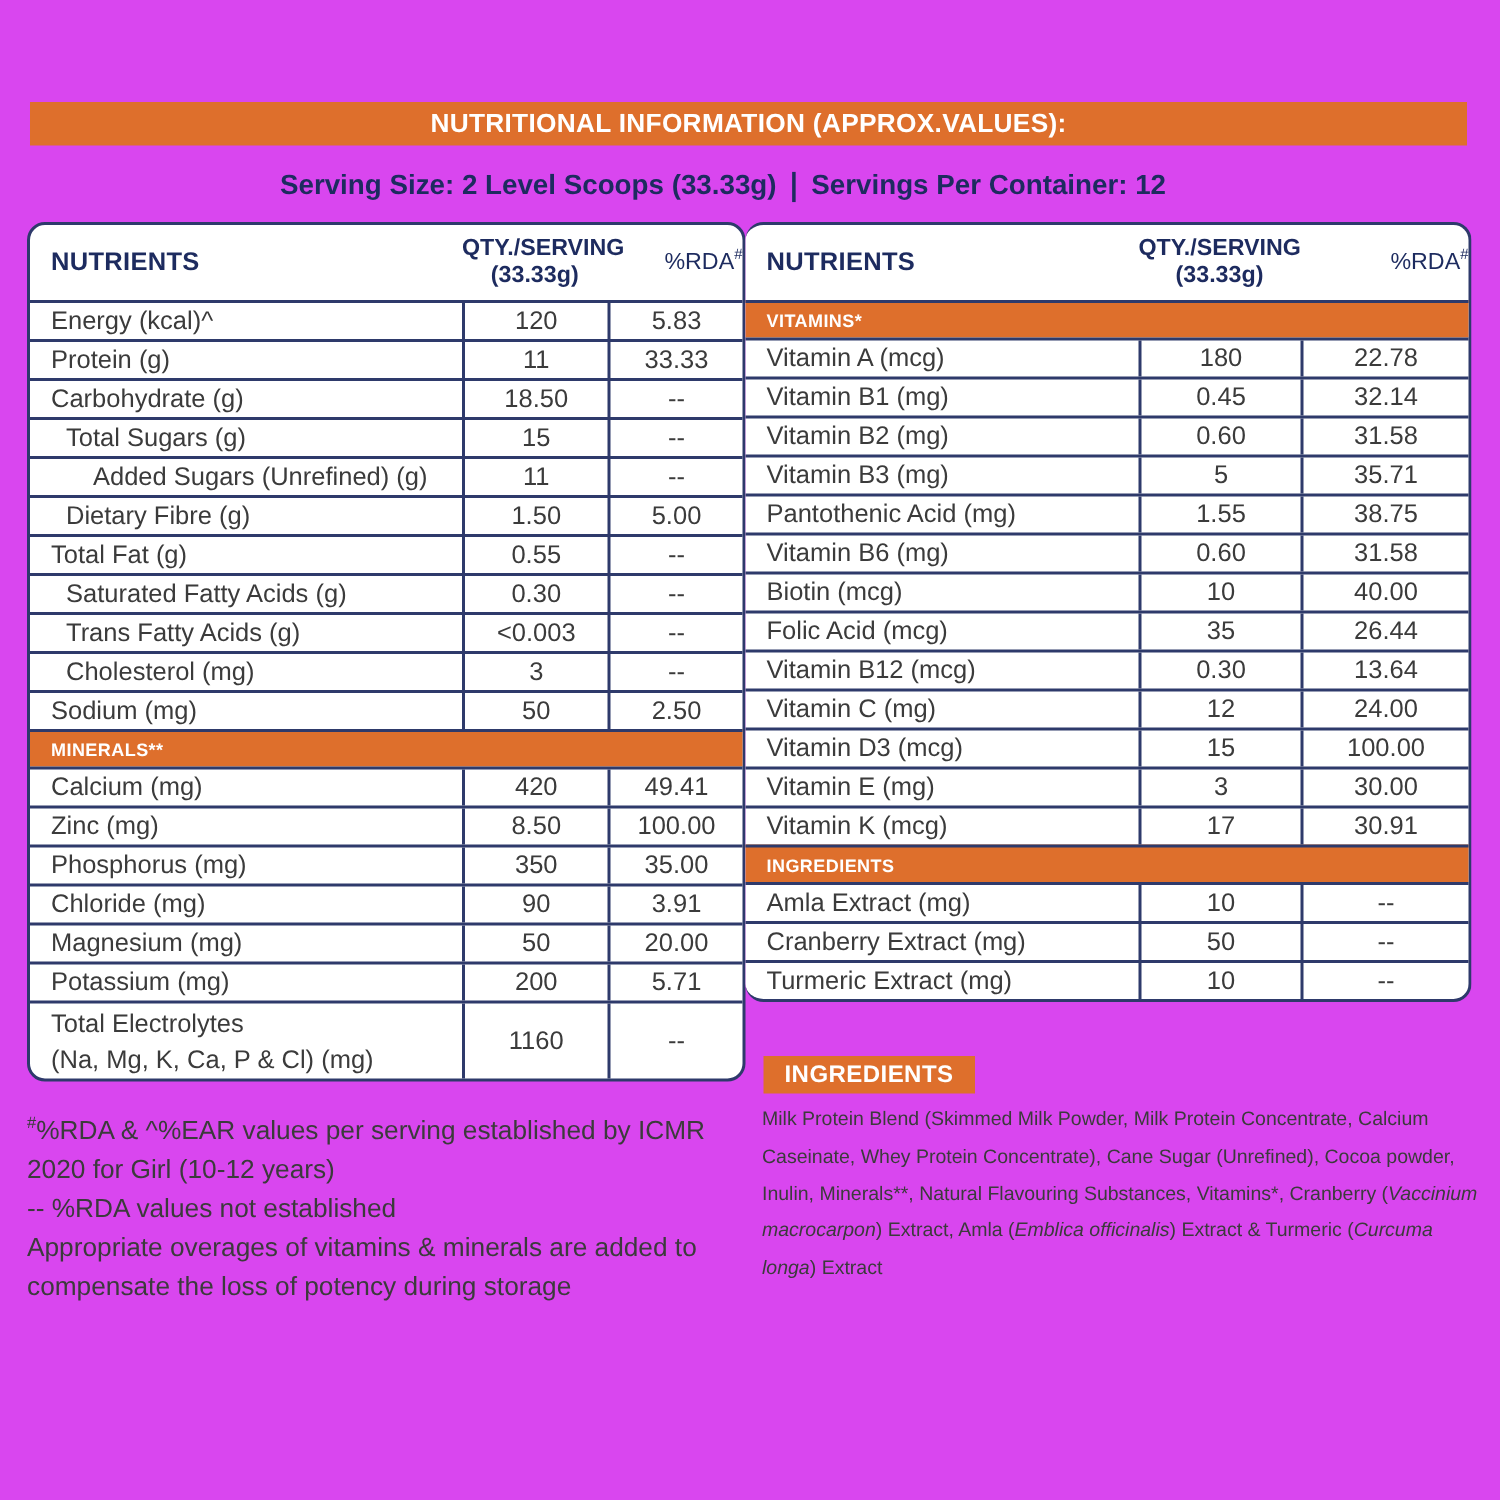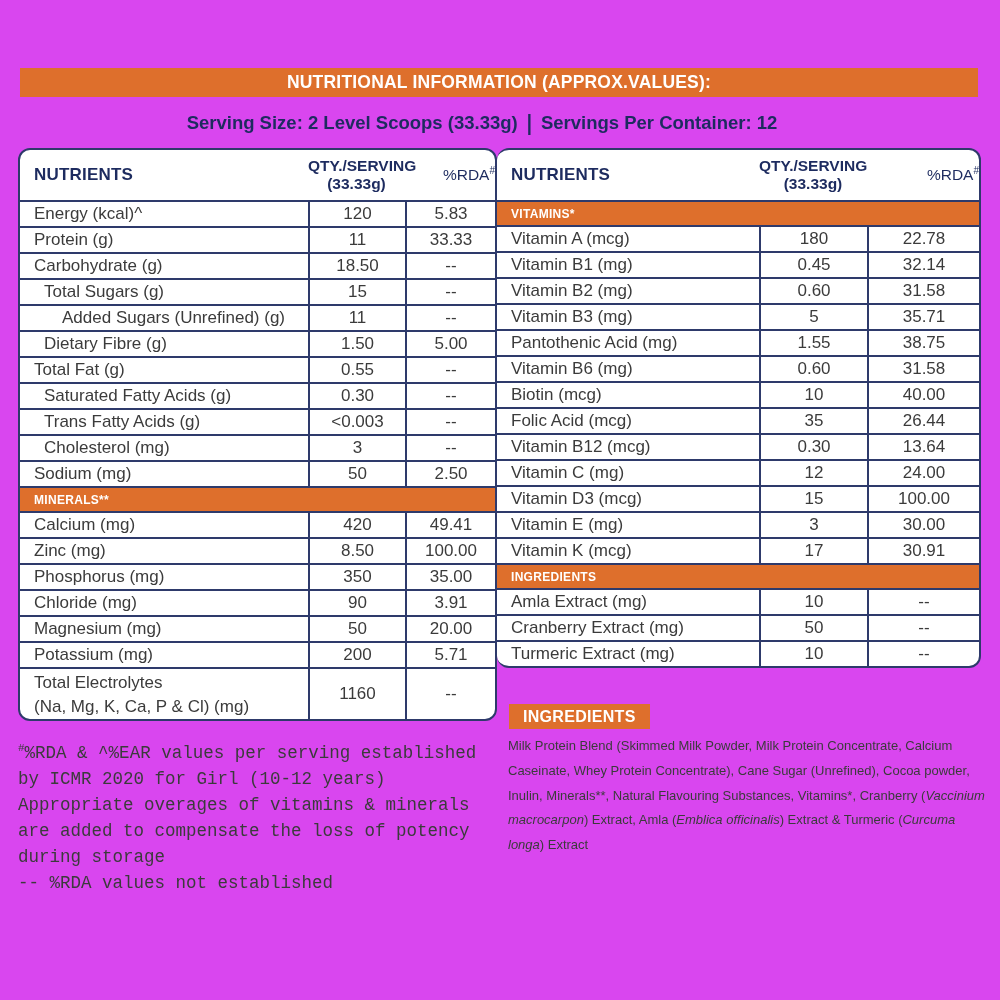--- a/index.html
+++ b/index.html
@@ -49,21 +49,21 @@
   .trow.tall .cell.name{flex-direction:column;align-items:flex-start;justify-content:flex-end;line-height:24px}
 
   .banner-row{
     height:25px;border-top:2px solid var(--line);
     background:var(--orange);display:flex;align-items:center;padding-left:14px;
   }
   .banner-row span{color:#fff;font-weight:bold;font-size:12px;letter-spacing:.3px}
 
   .footnotes{
     position:absolute;left:18px;top:740px;width:468px;
-    font-size:17.5px;line-height:26px;color:var(--txt);font-family:Liberation Mono, monospace;
+    font-size:17.5px;line-height:26px;color:var(--txt);
   }
   .footnotes sup{font-size:11px}
 
   .ing-badge{
     position:absolute;left:509px;top:704px;height:25px;
     background:var(--orange);display:inline-flex;align-items:center;
     padding:0 14px;color:#fff;font-weight:bold;font-size:16px;letter-spacing:.3px;
   }
   .ing-paragraph{
     position:absolute;left:508px;top:734px;width:481px;
@@ -356,22 +356,22 @@
             <div class="cell num">10</div>
             <div class="cell num">--</div>
           </div>
         </div>
     </div>
 
   </div>
 
   <div class="footnotes">
     <div><sup>#</sup><span>%RDA &amp; ^%EAR values per serving established by ICMR 2020 for Girl (10-12 years)</span></div>
+    <div>-- %RDA values not established</div>
     <div>Appropriate overages of vitamins &amp; minerals are added to compensate the loss of potency during storage</div>
-    <div>-- %RDA values not established</div>
   </div>
 
   <div class="ing-badge">
     <span>INGREDIENTS</span>
   </div>
 
   <div class="ing-paragraph" id="ing-paragraph"><span>Milk Protein Blend (Skimmed Milk Powder, Milk Protein Concentrate, Calcium Caseinate, Whey Protein Concentrate), Cane Sugar (Unrefined), Cocoa powder, Inulin, Minerals**, Natural Flavouring Substances, Vitamins*, Cranberry (</span><i>Vaccinium macrocarpon</i><span>) Extract, Amla (</span><i>Emblica officinalis</i><span>) Extract &amp; Turmeric (</span><i>Curcuma longa</i><span>) Extract</span></div>
 
 </div>
 

